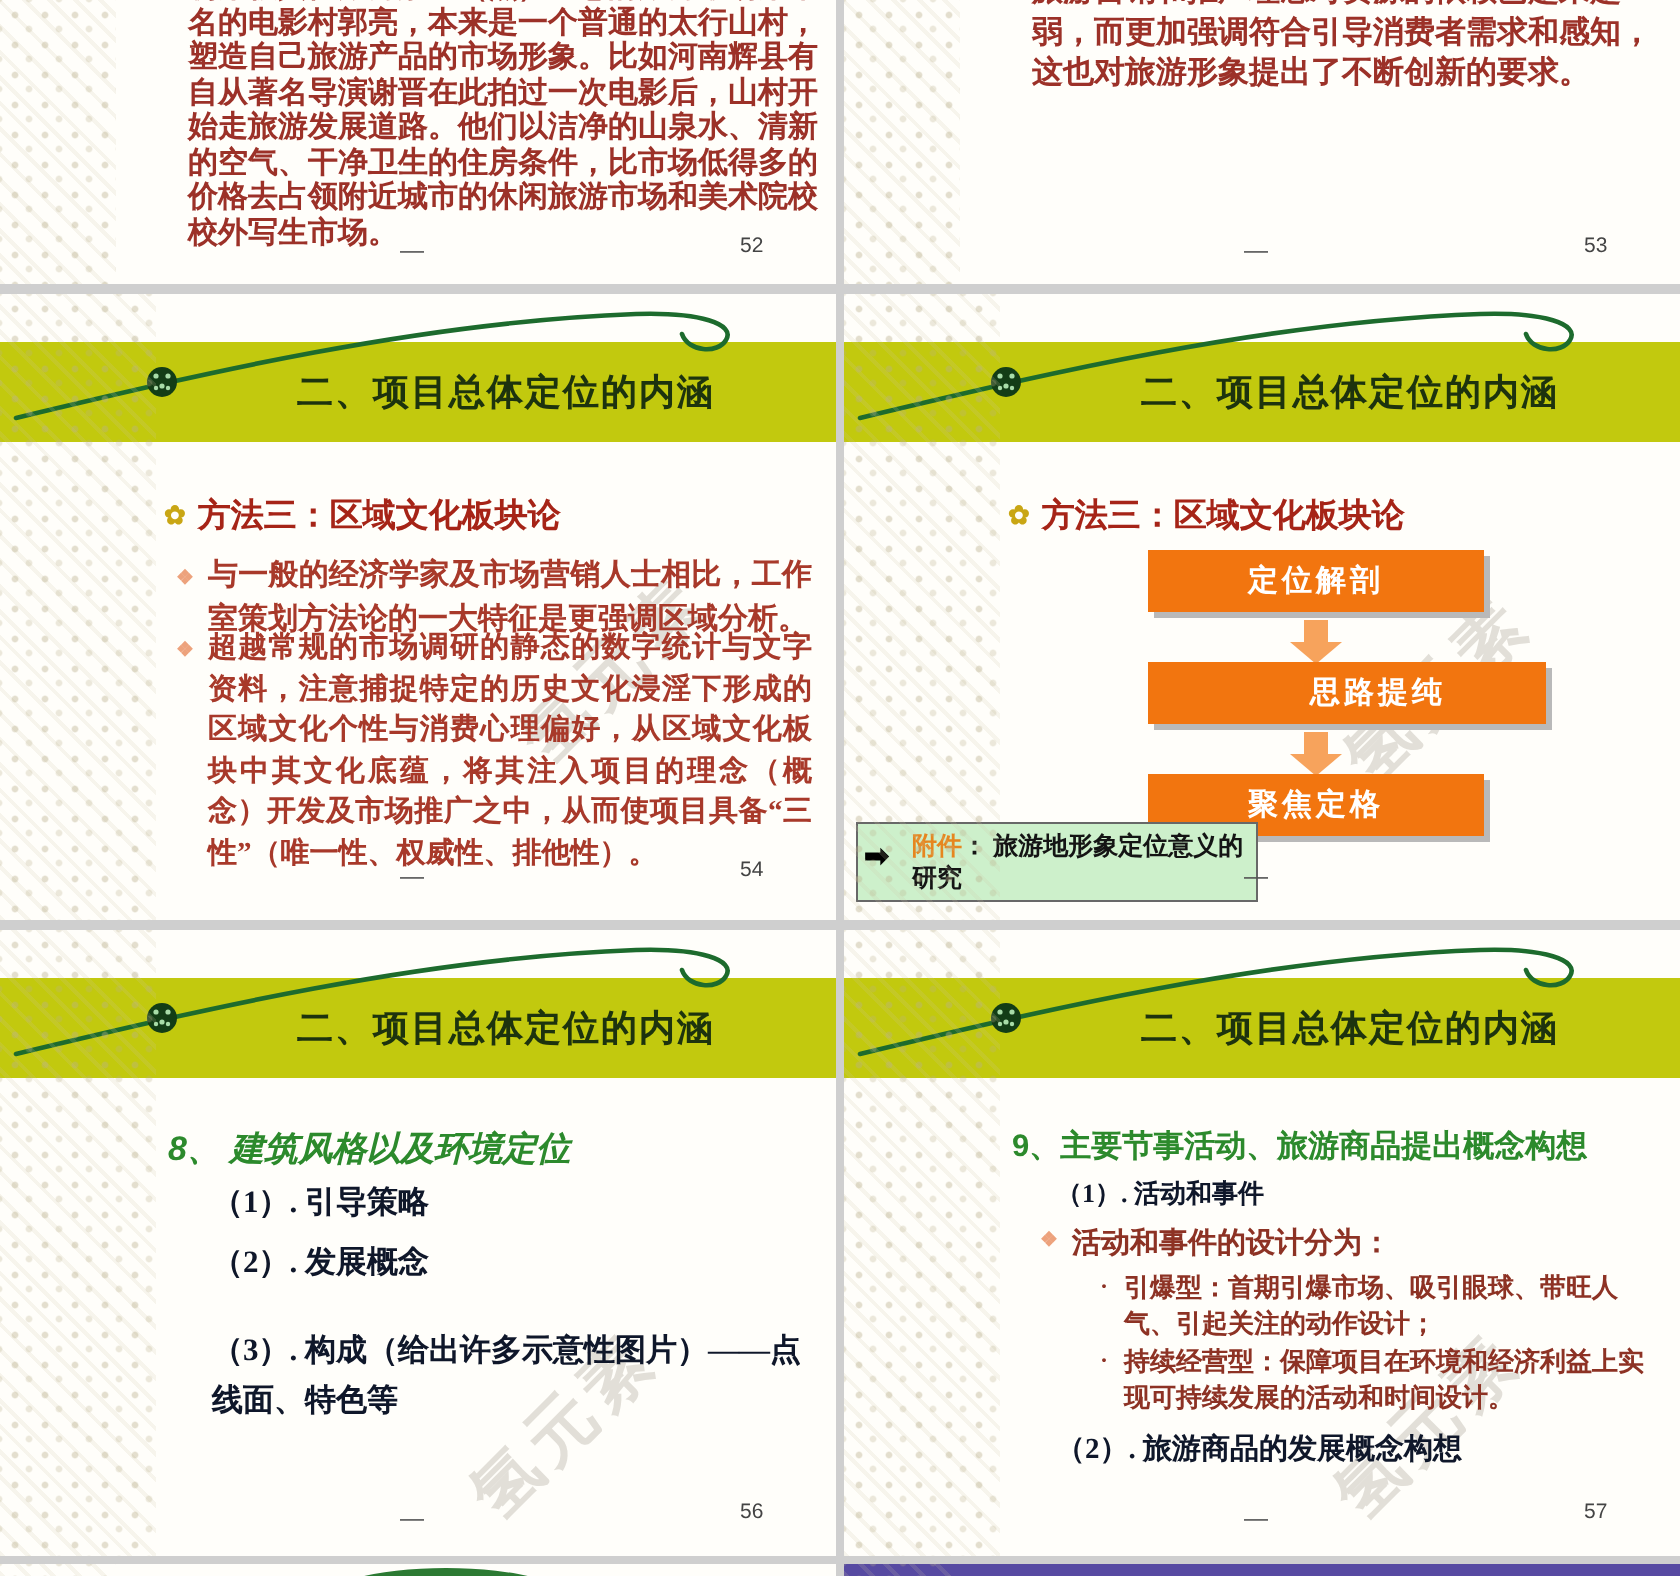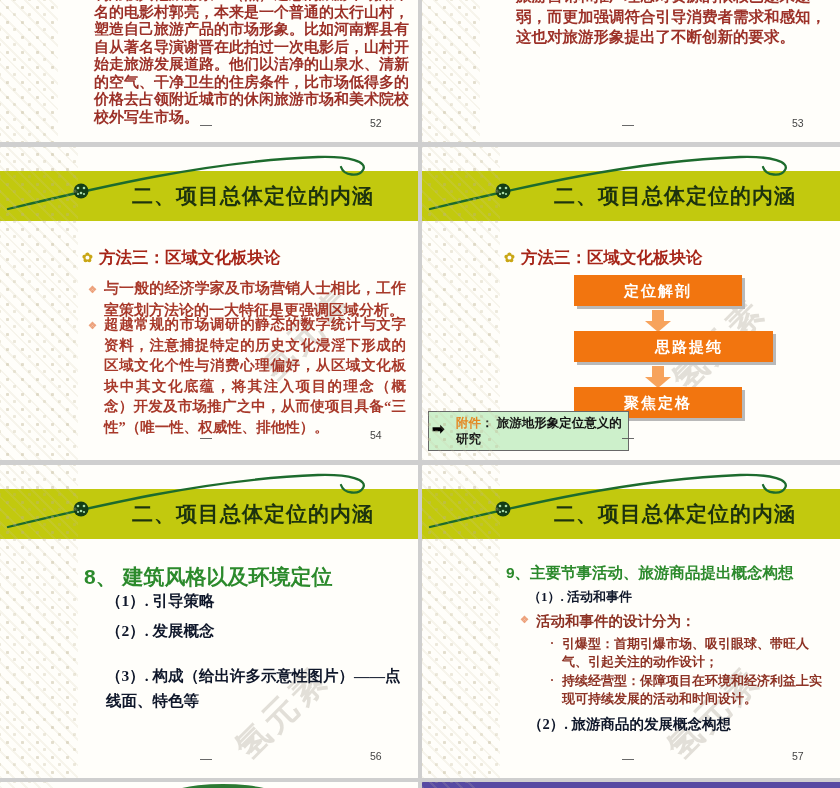--- a/index.html
+++ b/index.html
@@ -11,21 +11,21 @@
     background-image:
       radial-gradient(circle, rgba(186,176,140,0.40) 1.3px, rgba(0,0,0,0) 2px),
       radial-gradient(circle, rgba(186,176,140,0.28) 1.3px, rgba(0,0,0,0) 2px),
       repeating-linear-gradient(45deg, rgba(205,196,164,0.16) 0 2px, rgba(0,0,0,0) 2px 9px);
     background-size:15px 15px,15px 15px,auto;
     background-position:0 0,7px 7px,0 0;}
   .strip.narrow{width:58px;}
   
   .band{position:absolute;left:0;right:0;top:24px;height:50px;background:#c2c90e;z-index:1;}
   .slide-title{position:absolute;left:0;right:0;top:24px;height:50px;line-height:50px;
-    text-align:center;padding-left:88px;font-size:21px;font-weight:800;color:#1d330e;
+    text-align:center;padding-left:88px;font-size:18px;font-weight:800;color:#1d330e;
     letter-spacing:1px;z-index:3;}
   .swoosh{position:absolute;left:0;top:0;z-index:3;}
   
   .redpara{position:absolute;left:94px;width:324px;font-family:"Liberation Serif",serif;
     font-weight:bold;color:#9c3128;z-index:3;}
   .redpara div{white-space:nowrap;}
   
   .footer-dash{position:absolute;font-size:12px;color:#555;z-index:3;}
   .page-num{position:absolute;font-size:10.5px;color:#444;z-index:3;}
   
@@ -163,21 +163,21 @@
     <path d="M 8 62 C 100 40, 210 14, 318 10 C 350 9, 368 15, 363 23 C 359 30, 344 29, 341 20" fill="none" stroke="#1d6b2d" stroke-width="2.3" stroke-linecap="round"></path>
     <circle cx="81" cy="44" r="7.5" fill="#133d16"></circle>
     <circle cx="78" cy="41" r="1.3" fill="#a8dca8"></circle>
       <circle cx="84" cy="41" r="1.3" fill="#a8dca8"></circle>
     <circle cx="81" cy="46" r="1.3" fill="#a8dca8"></circle>
       <circle cx="78" cy="47" r="1.1" fill="#a8dca8"></circle>
     <circle cx="84" cy="47" r="1.1" fill="#a8dca8"></circle>
   </svg>
   <div class="slide-title">二、项目总体定位的内涵</div>
   <div class="watermark" style="left:225px;top:225px;">氢元素</div>
-  <div class="gheading" style="top:98px;font-size:21px;">8、 建筑风格以及环境定位</div>
+  <div class="gheading" style="top:98px;font-size:17px;font-style:italic;">8、 建筑风格以及环境定位</div>
   <div class="blackitem" style="top:126px;font-size:15.5px;">（1）. 引导策略</div>
   <div class="blackitem" style="top:156px;font-size:15.5px;">（2）. 发展概念</div>
   <div class="blackitem" style="top:186px;font-size:15.5px;width:306px;line-height:25px;margin-top:12px;">（3）. 构成（给出许多示意性图片）——点线面、特色等</div>
   <div class="footer-dash" style="left:200px;top:287px;">—</div>
   <div class="page-num" style="left:370px;top:285px;">56</div>
 </div>
 
 <div class="cell" style="left:422px;top:465px;width:418px;height:313px;">
   <div class="band"></div>
   <div class="strip"></div>

